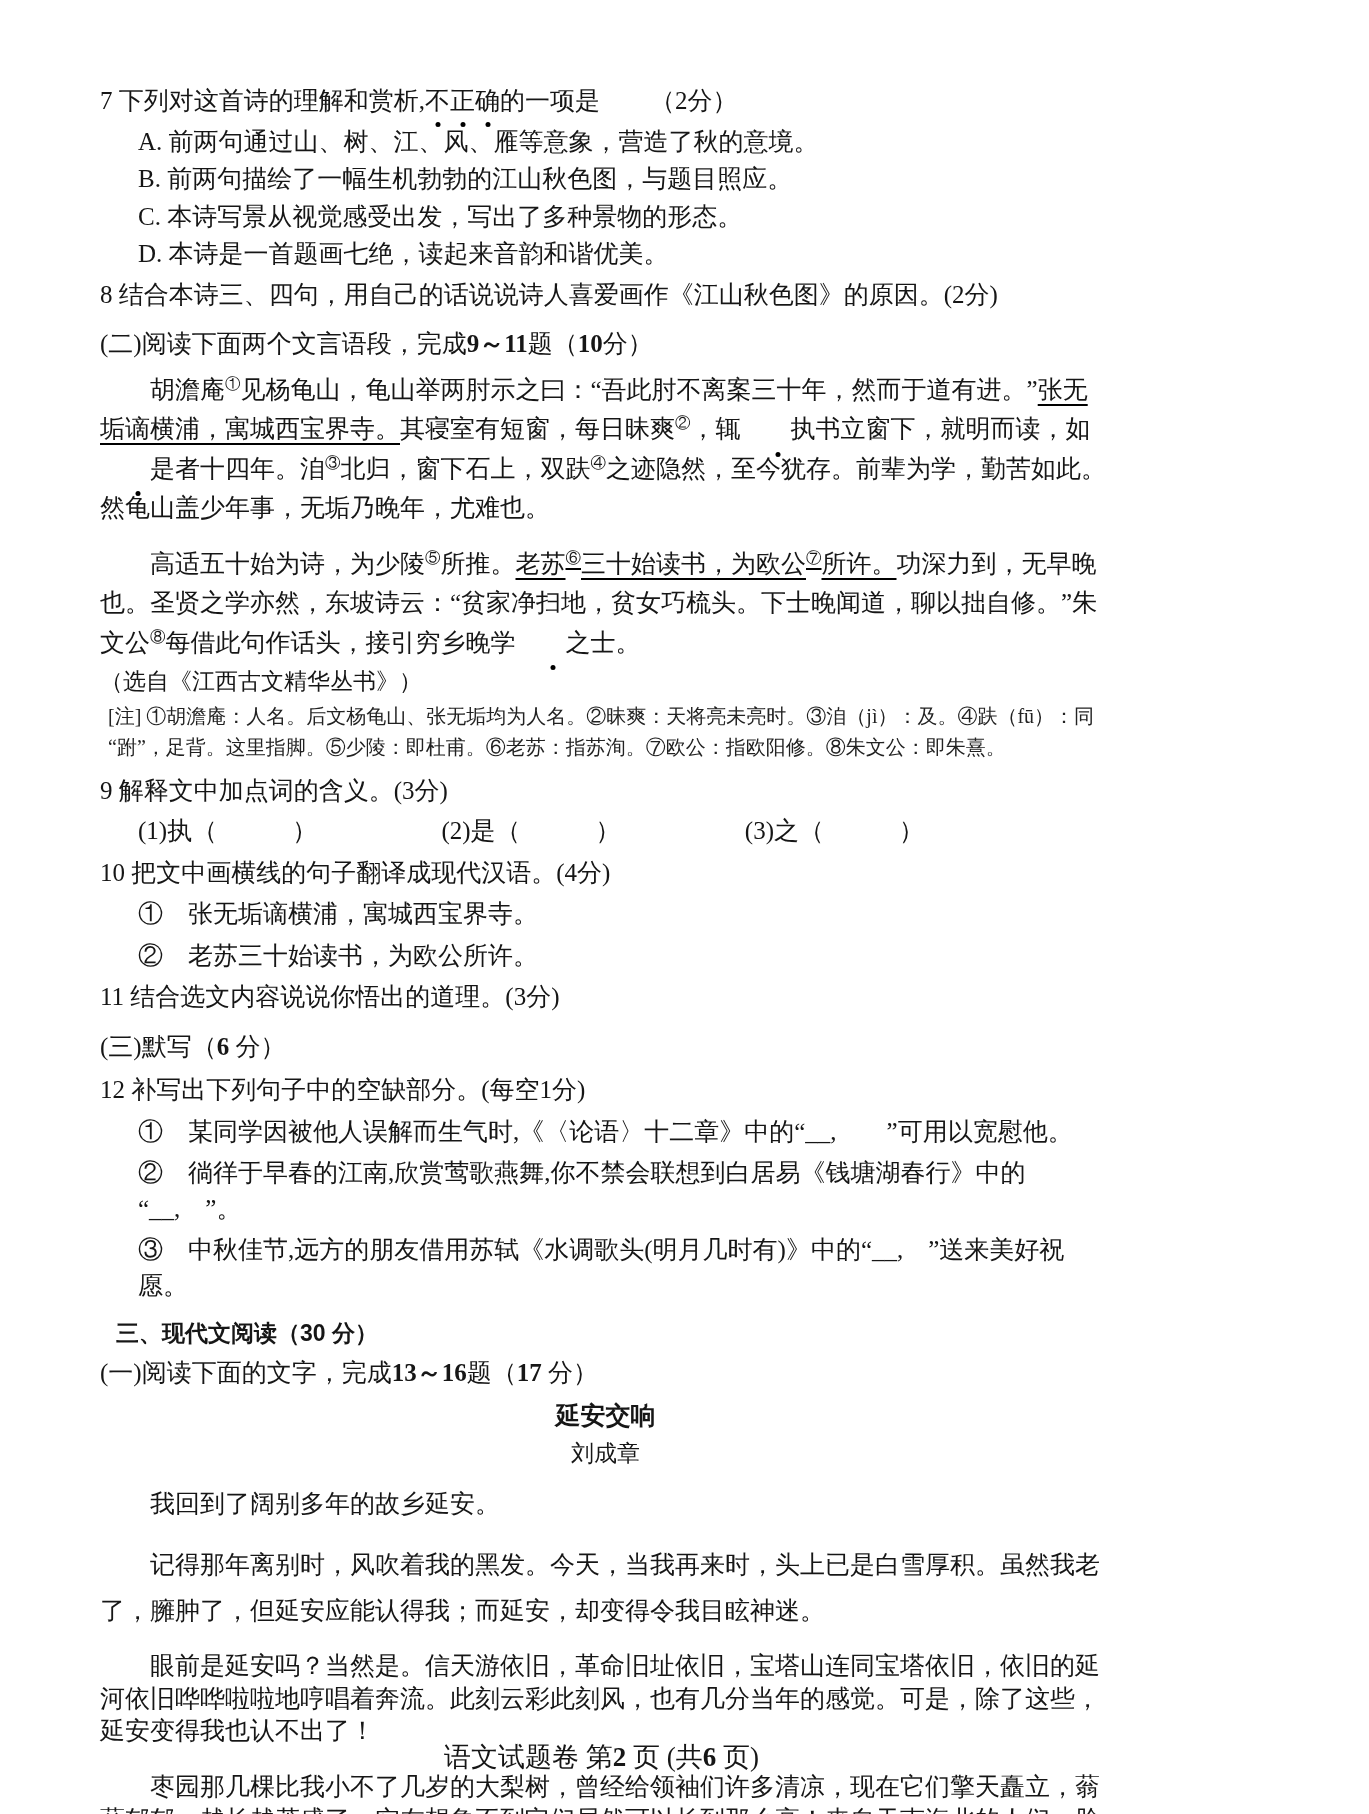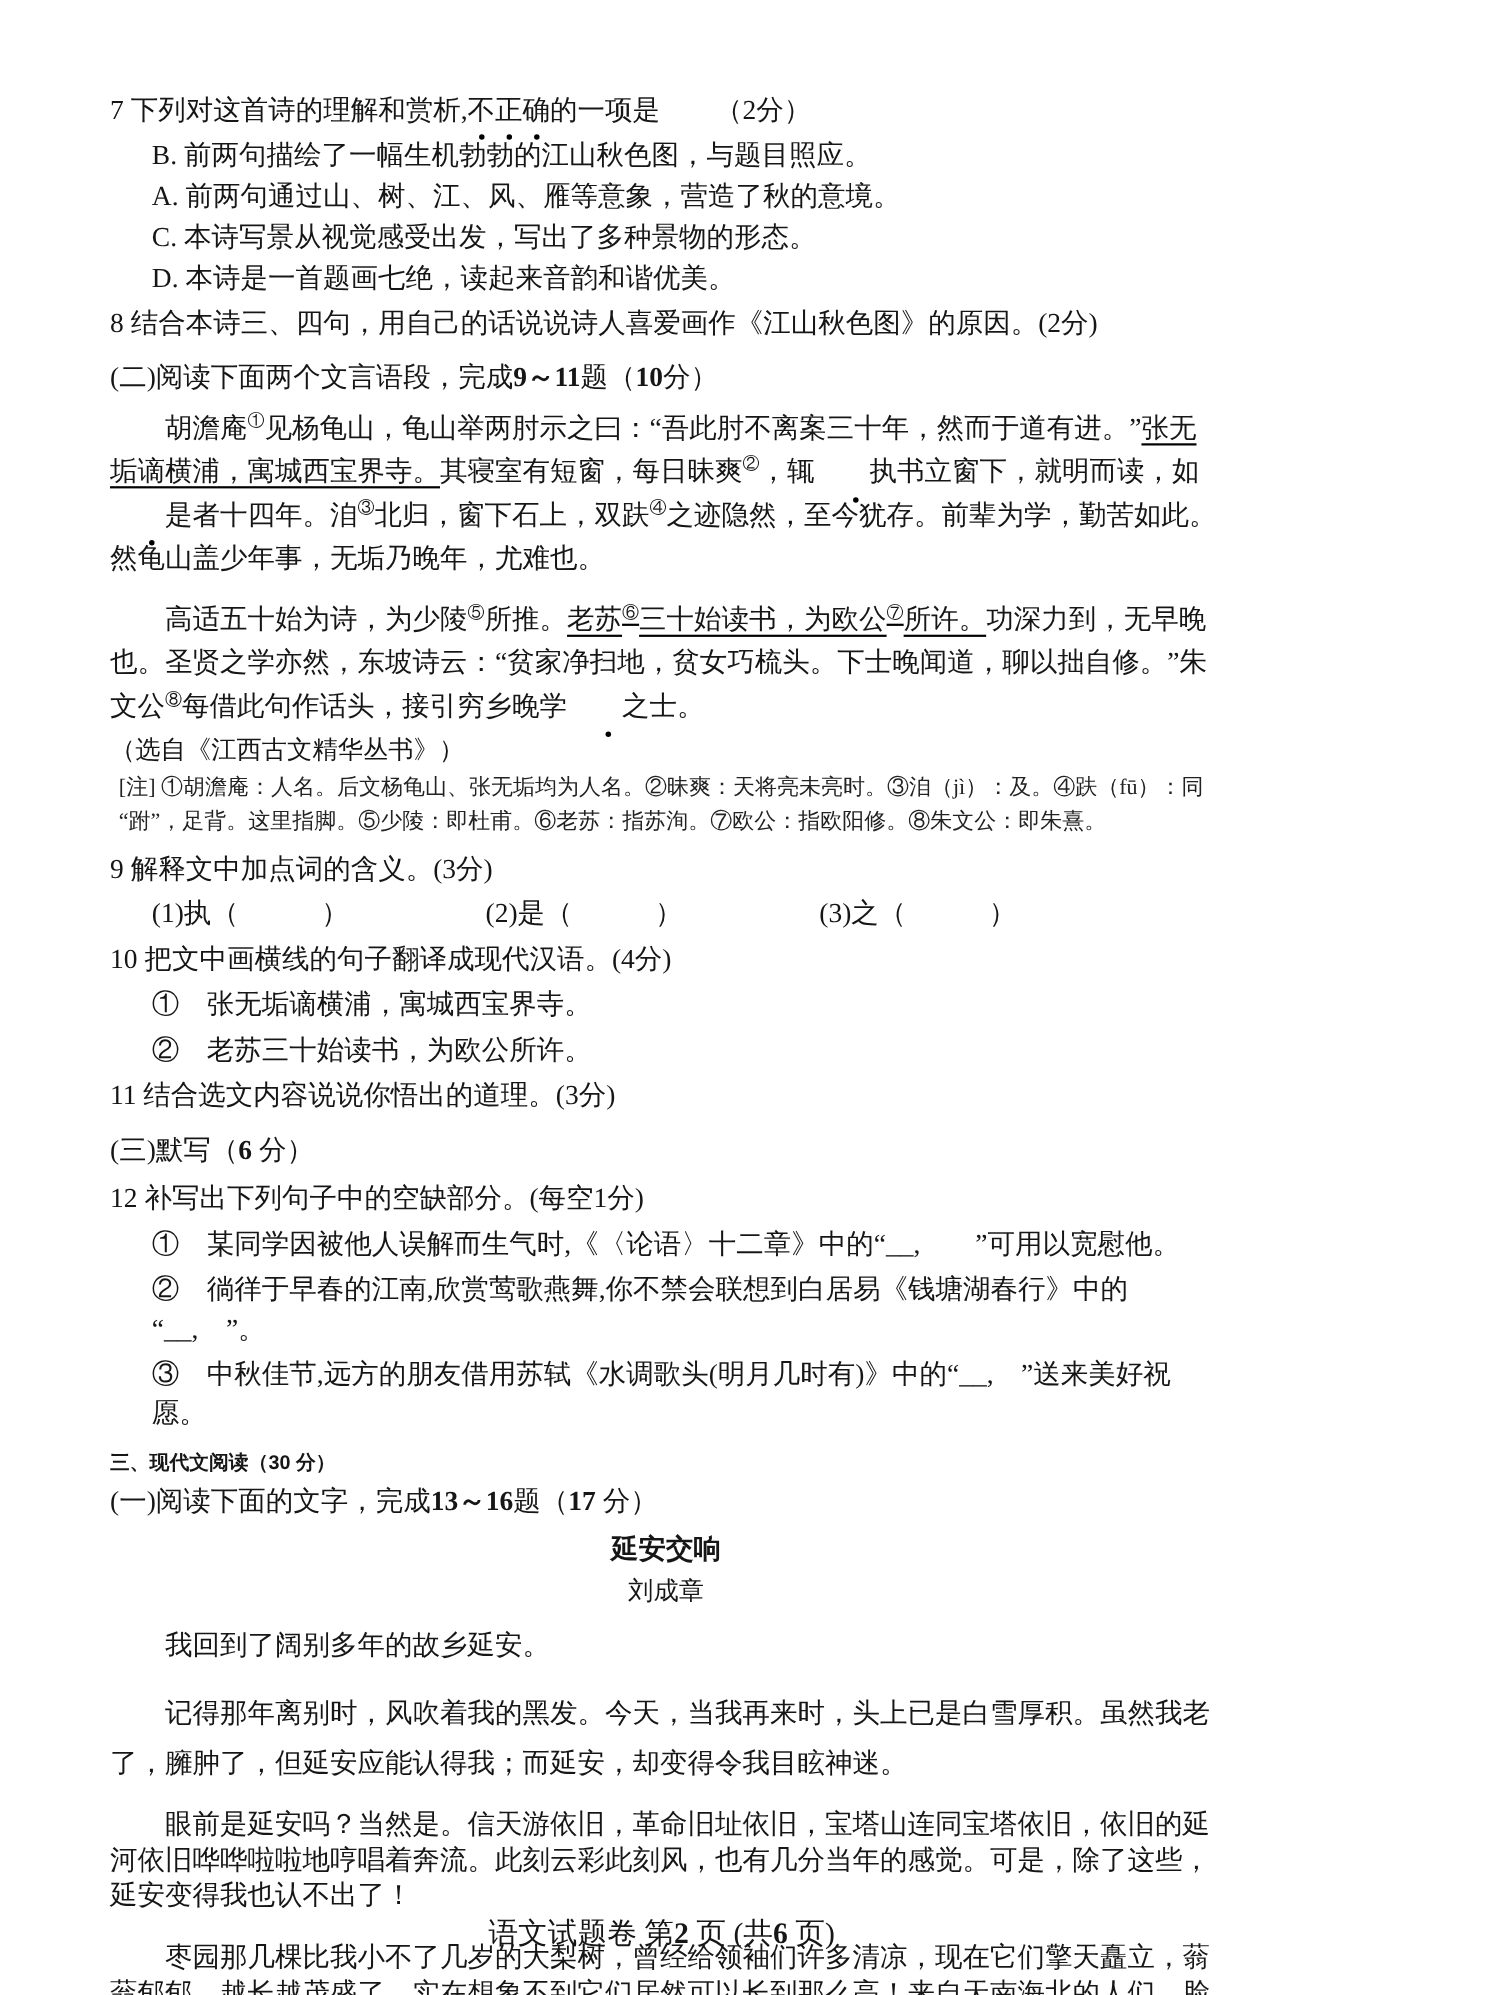--- a/index.html
+++ b/index.html
@@ -19,21 +19,21 @@
   .opts{margin:2px 0 4px 0;}
   .opt{margin:2px 0 2px 38px;}
   .sec-h{margin:14px 0 8px;}
   .cls{text-indent:2em;line-height:1.58;margin:4px 0;}
   .cls2{margin-top:16px;}
   .source{text-align:left;font-size:23px;margin:4px 80px 0 0;}
   .notes{font-size:20px;line-height:1.55;margin:2px 0 10px 8px;color:#222;}
   .q9items{margin:4px 0 6px 38px;}
   .q9items span{display:inline-block;margin-right:118px;}
   .subitem{margin:6px 0 6px 38px;}
-  .sec-bold{font-family:"Liberation Sans","DejaVu Sans",sans-serif;font-weight:700;font-size:18px;margin:14px 0 4px;}
+  .sec-bold{font-family:"Liberation Sans","DejaVu Sans",sans-serif;font-weight:700;font-size:23px;margin:14px 16px 4px;}
   .essay-title{text-align:center;font-family:"Liberation Sans","DejaVu Sans",sans-serif;font-weight:700;font-size:25px;margin:8px 0 4px;}
   .essay-author{text-align:center;font-size:23px;margin:0 0 16px;}
   .essay-p{text-indent:2em;}
   .ep1{margin:0 0 20px;}
   .ep2{line-height:1.85;margin:0 0 16px;}
   .ep3{line-height:1.3;margin:0 0 22px;}
   .ep4{line-height:1.32;margin:0;}
   .footer{position:absolute;left:0;right:0;bottom:38px;text-align:center;font-size:27px;}
   
   .sup{font-size:0.62em;vertical-align:super;line-height:0;}
@@ -47,22 +47,22 @@
   }
 </style>
 </head>
 <body>
 
 <div class="page">
 
   <section>
     <p class="stem"><span>7 下列对这首诗的理解和赏析,</span><span><span class="dc">不</span><span class="dc">正</span><span class="dc">确</span></span><span>的一项是　　（2分）</span></p>
     <div class="opts">
+      <p class="opt">A. 前两句通过山、树、江、风、雁等意象，营造了秋的意境。</p>
       <p class="opt">B. 前两句描绘了一幅生机勃勃的江山秋色图，与题目照应。</p>
-      <p class="opt">A. 前两句通过山、树、江、风、雁等意象，营造了秋的意境。</p>
       <p class="opt">C. 本诗写景从视觉感受出发，写出了多种景物的形态。</p>
       <p class="opt">D. 本诗是一首题画七绝，读起来音韵和谐优美。</p>
     </div>
   </section>
 
   <p class="stem">8 结合本诗三、四句，用自己的话说说诗人喜爱画作《江山秋色图》的原因。(2分)</p>
 
   <p class="sec-h"><span>(二)阅读下面两个文言语段，完成</span><span class="b">9～11</span><span>题（</span><span class="b">10</span><span>分）</span></p>
 
   <p class="cls"><span>胡澹庵</span><span class="sup">①</span><span>见杨龟山，龟山举两肘示之曰：“吾此肘不离案三十年，然而于道有进。”</span><span class="ul">张无垢谪横浦，寓城西宝界寺。</span><span>其寝室有短窗，每日昧爽</span><span class="sup">②</span><span>，辄</span><span><span class="dc">执</span></span><span>书立窗下，就明而读，如</span><span><span class="dc">是</span></span><span>者十四年。洎</span><span class="sup">③</span><span>北归，窗下石上，双趺</span><span class="sup">④</span><span>之迹隐然，至今犹存。前辈为学，勤苦如此。然龟山盖少年事，无垢乃晚年，尤难也。</span></p>

